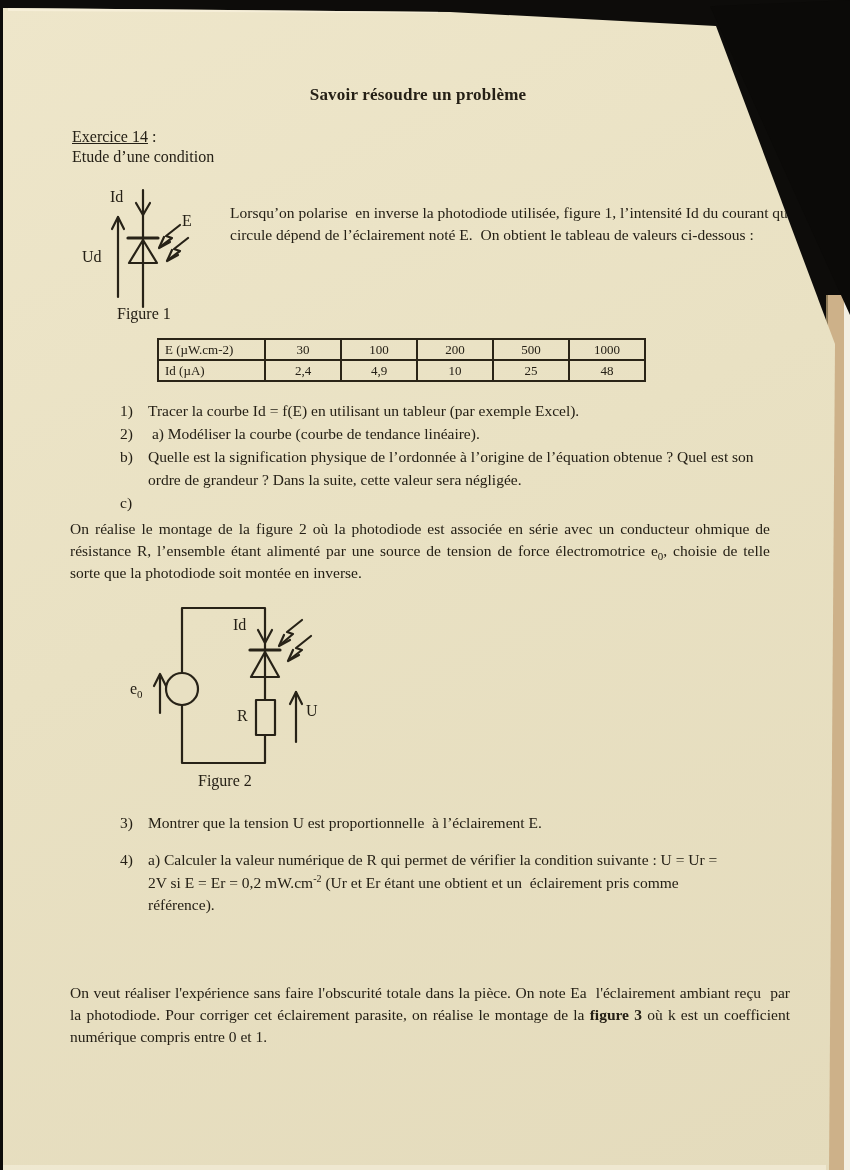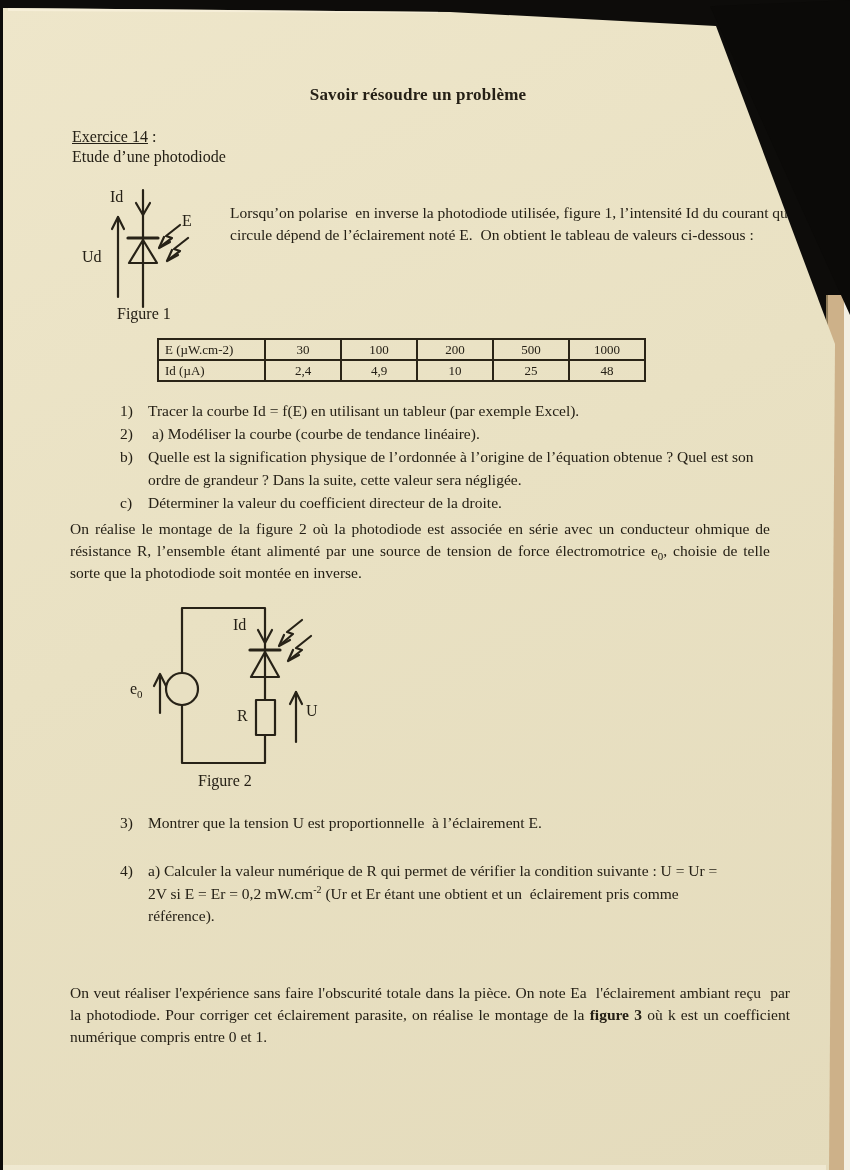--- a/index.html
+++ b/index.html
@@ -71,21 +71,21 @@
   <div class="corner-wedge"></div>
 
   <div class="paper">
     <div class="top-highlight"></div>
     <div class="bottom-highlight"></div>
 
     <div class="doc-title">Savoir résoudre un problème</div>
 
     <div class="exo-head">
       <div><span class="exo-label">Exercice 14</span><span class="txt"> :</span></div>
-      <div>Etude d’une photodiode</div>
+      <div>Etude d’une condition</div>
     </div>
 
     <div class="fig fig1">
       <svg width="150" height="145" viewBox="0 0 150 145">
         <line class="wire" x1="61" y1="4" x2="61" y2="121"></line>
         <polyline class="wire" points="54,17 61,29 68,17"></polyline>
         <line class="wire thick" x1="46" y1="52" x2="76" y2="52"></line>
         <path class="wire" d="M61,54 L47,77 L75,77 Z" stroke-width="2.6"></path>
         <line class="wire" x1="36" y1="111" x2="36" y2="31"></line>
         <polyline class="wire" points="30,43 36,31 42,43"></polyline>
@@ -131,21 +131,20 @@
       <div class="q-item">
         <span class="q-marker">2)</span>
         <span class="txt"> a) Modéliser la courbe (courbe de tendance linéaire).</span>
       </div>
       <div class="q-item">
         <span class="q-marker">b)</span>
         <span class="txt">Quelle est la signification physique de l’ordonnée à l’origine de l’équation obtenue ? Quel est son ordre de grandeur ? Dans la suite, cette valeur sera négligée.</span>
       </div>
       <div class="q-item">
         <span class="q-marker">c)</span>
-        <span class="txt">Déterminer la valeur du coefficient directeur de la droite.</span>
       </div>
     </div>
 
     <div class="para para2"><span class="txt">On réalise le montage de la figure 2 où la photodiode est associée en série avec un conducteur ohmique de résistance R, l’ensemble étant alimenté par une source de tension de force électromotrice e</span><sub class="s0">0</sub><span class="txt">, choisie de telle sorte que la photodiode soit montée en inverse.</span></div>
 
     <div class="fig fig2">
       <svg width="260" height="200" viewBox="0 0 260 200">
         <polyline class="wire" points="145,8 62,8 62,163 145,163 145,8"></polyline>
         <circle class="wire maskfill" cx="62" cy="89" r="16"></circle>
         <line class="wire" x1="40" y1="113" x2="40" y2="75"></line>
@@ -171,21 +170,21 @@
     <div class="q3">
       <div class="q-item">
         <span class="q-marker">3)</span>
         <span class="txt">Montrer que la tension U est proportionnelle  à l’éclairement E.</span>
       </div>
     </div>
 
     <div class="q4">
       <div class="q-item">
         <span class="q-marker">4)</span>
-        <span class="txt" style="display:block;margin-top:11px;">a) Calculer la valeur numérique de R qui permet de vérifier la condition suivante : U = Ur =</span>
+        <span class="txt" style="display:block;">a) Calculer la valeur numérique de R qui permet de vérifier la condition suivante : U = Ur =</span>
         <span style="display:block;"><span class="txt">2V si E = Er = 0,2 mW.cm</span><sup class="sp">-2</sup><span class="txt"> (Ur et Er étant une obtient et un  éclairement pris comme</span></span>
         <span class="txt" style="display:block;">référence).</span>
       </div>
     </div>
 
     <div class="para final-para"><span class="txt">On veut réaliser l'expérience sans faire l'obscurité totale dans la pièce. On note Ea  l'éclairement ambiant reçu  par la photodiode. Pour corriger cet éclairement parasite, on réalise le montage de la </span><b class="txt">figure 3</b><span class="txt"> où k est un coefficient  numérique compris entre 0 et 1.</span></div>
   </div>
 </div>
 
 </body></html>

